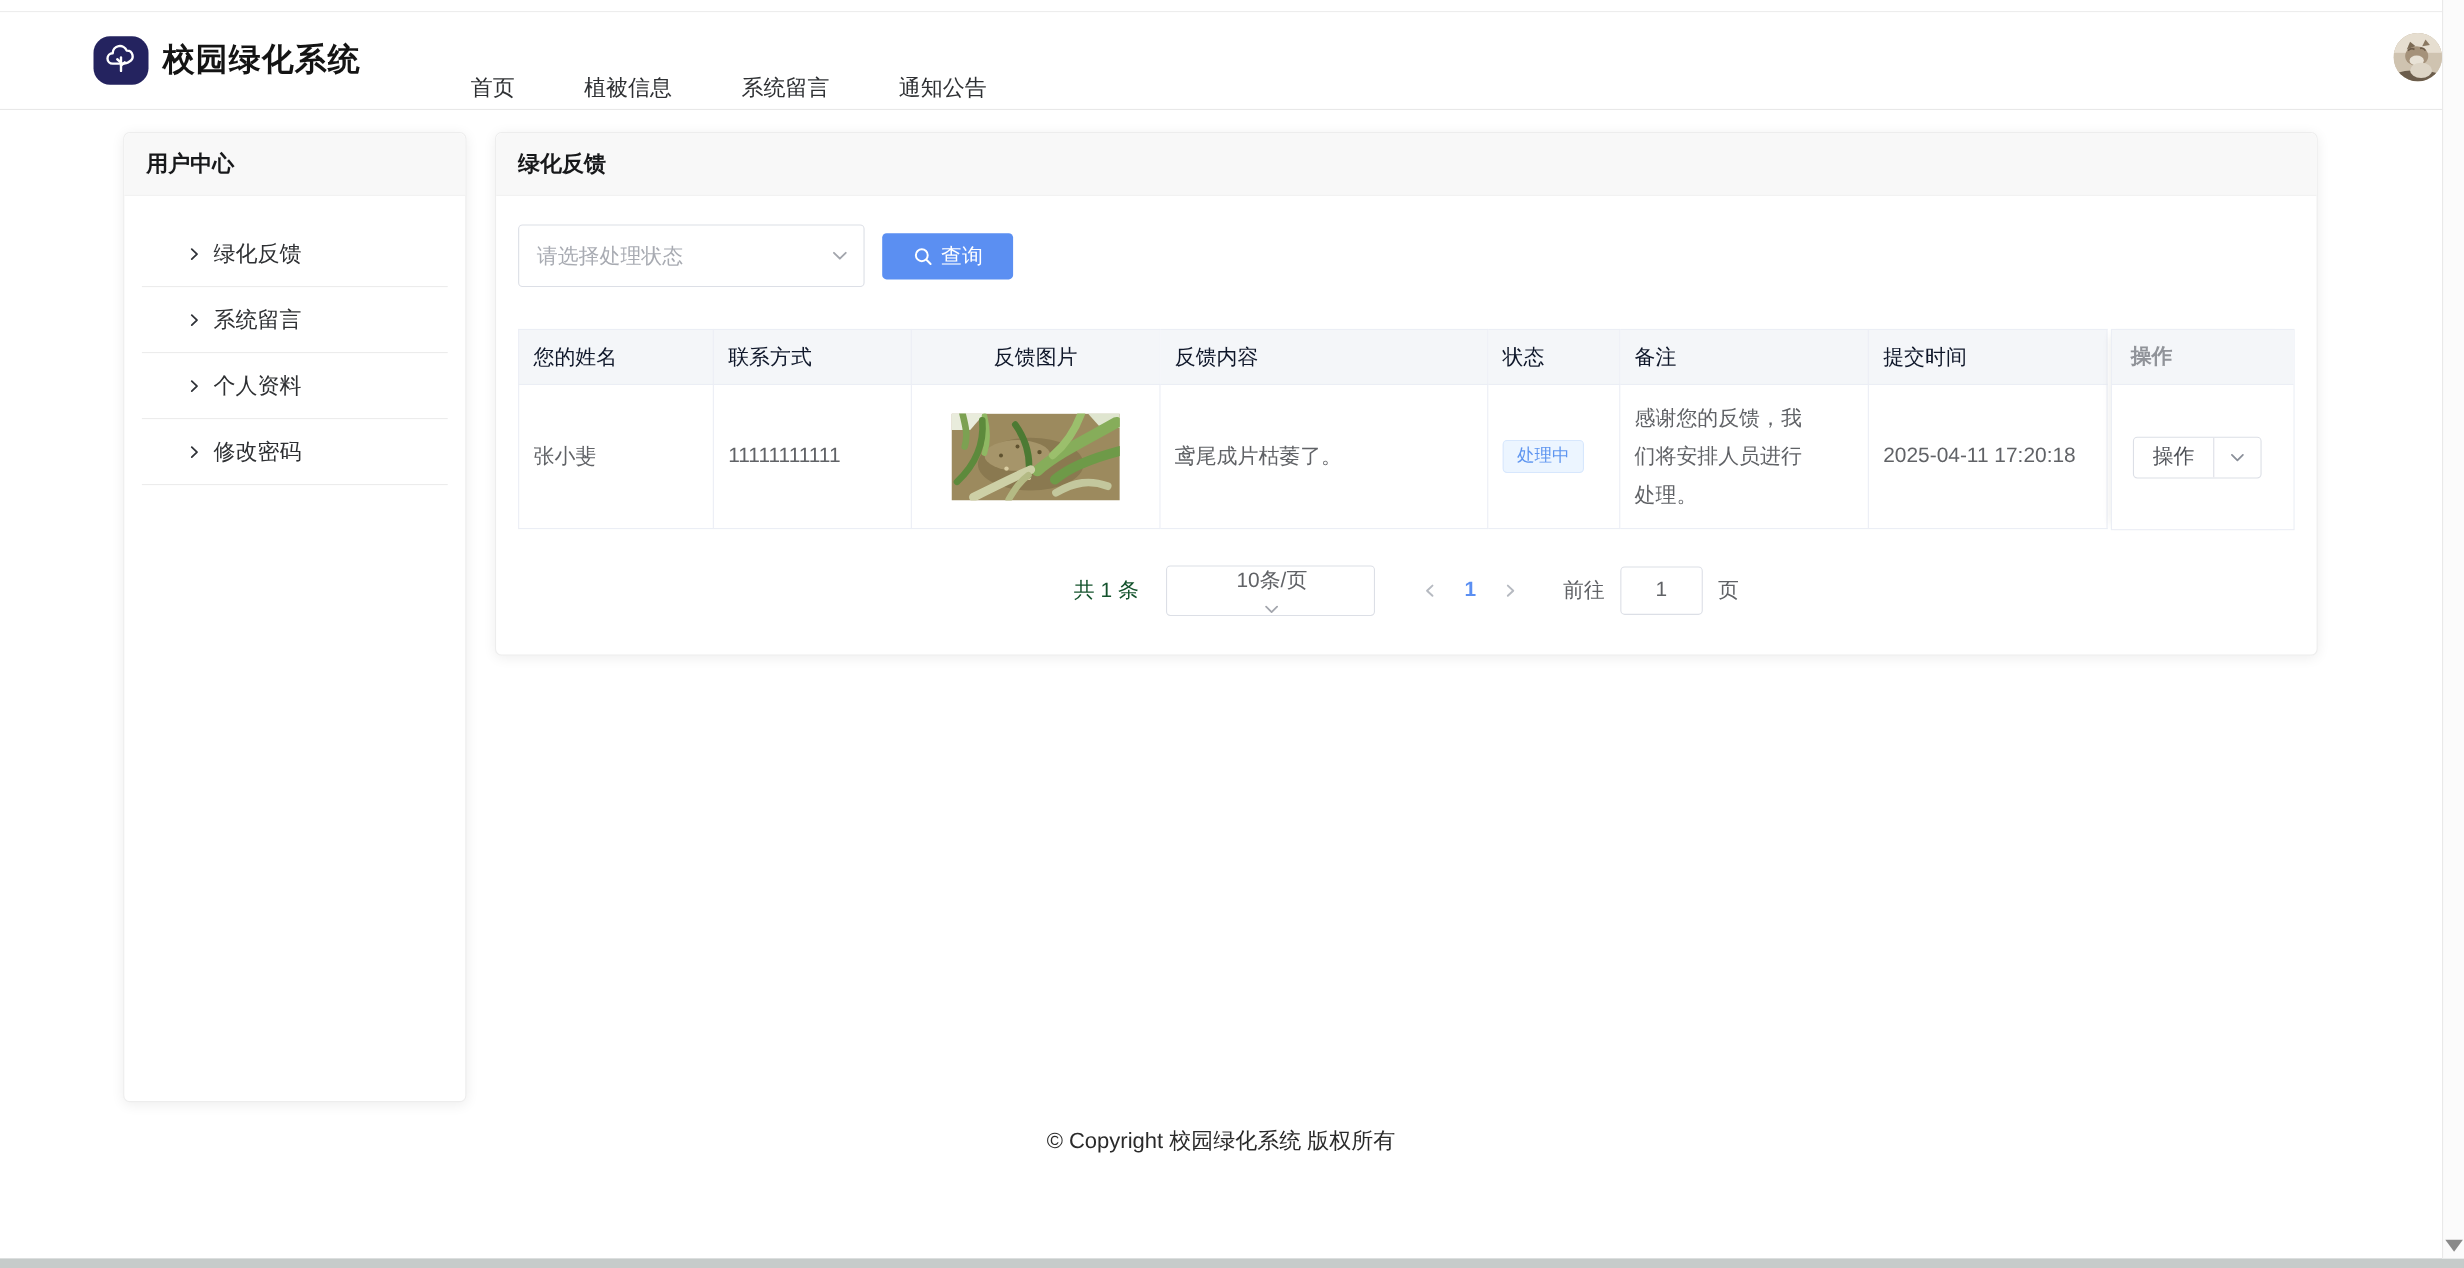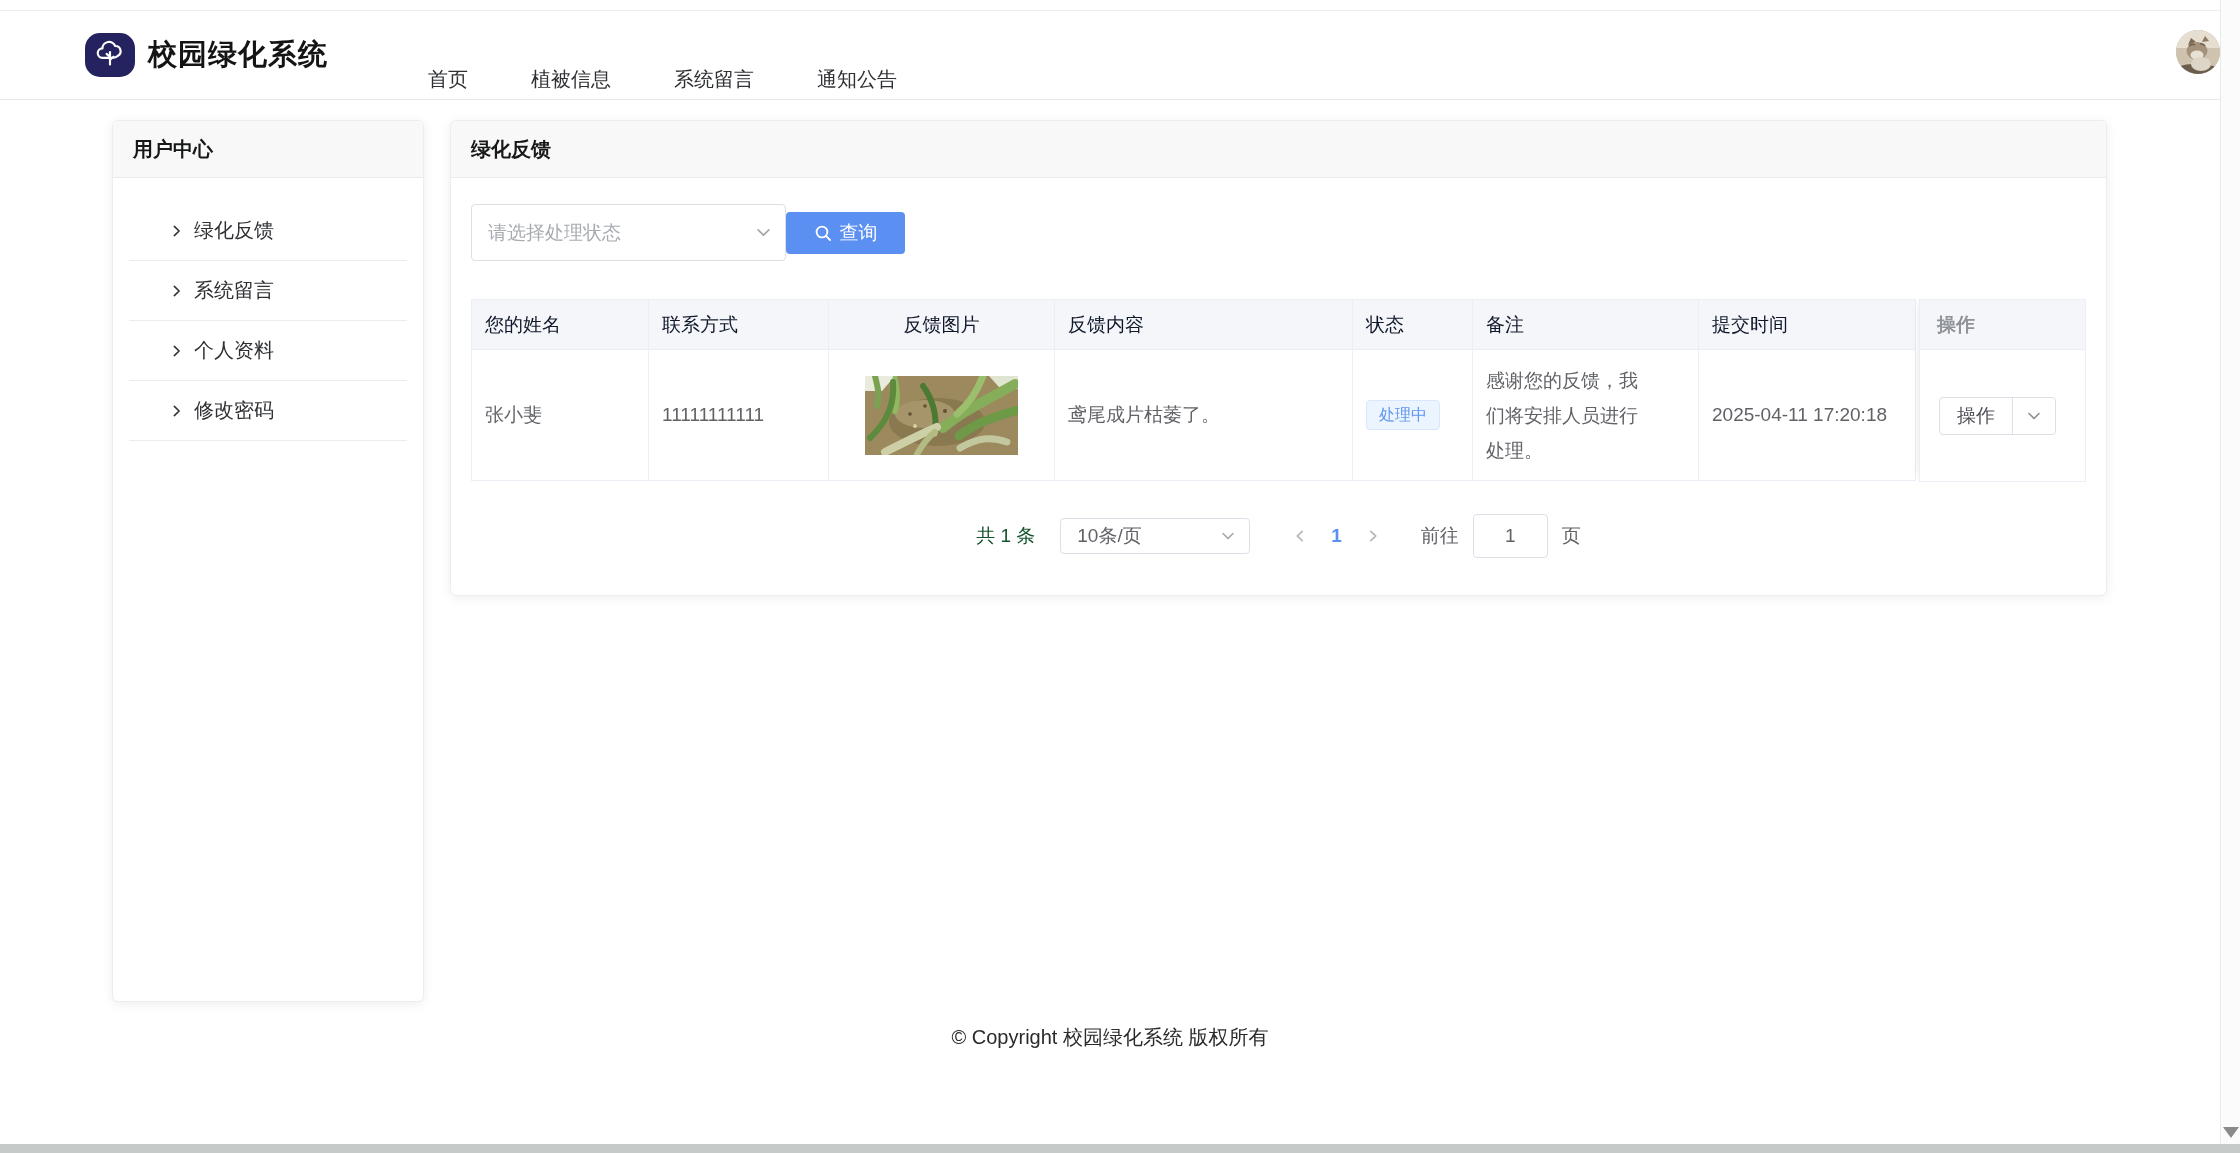--- a/index.html
+++ b/index.html
@@ -32,21 +32,21 @@
 
   .main { left:450px; top:120px; width:1657px; height:476px; }
   .panel-body { padding:26px 0 0 20px; position:relative; }
 
   
   .filter-row { display:flex; align-items:center; }
   .select { width:315px; height:57px; border:1px solid #dcdfe6; border-radius:4px; background:#fff;
             display:flex; align-items:center; justify-content:space-between;
             padding:0 14px 0 16px; cursor:pointer; }
   .placeholder { font-size:19px; color:#a8abb2; }
-  .btn-primary { width:119px; height:42px; background:#5b8ff2; border:none; border-radius:4px;
+  .btn-primary { margin-left:16px; width:119px; height:42px; background:#5b8ff2; border:none; border-radius:4px;
                  color:#fff; font-size:19px; display:flex; align-items:center; justify-content:center;
                  gap:8px; cursor:pointer; font-family:Liberation Sans, sans-serif; }
 
   
   .table-wrap { margin-top:38px; position:relative; width:1615px; }
   table { border-collapse:collapse; table-layout:fixed; width:1444px; background:#fff; }
   th, td { border:1px solid #ebeef5; font-size:19px; padding:0 13px; overflow:hidden; }
   th { height:50px; background:#f4f6f9; color:#0f172a; font-weight:400; text-align:left; }
   td { height:131px; color:#606266; }
   .c-center { text-align:center; }
@@ -61,21 +61,21 @@
                   color:#909399; font-weight:700; font-size:19px; padding-left:17px; }
   .fixed-body { height:131px; display:flex; align-items:center; padding-left:19px; }
   .split-btn { display:inline-flex; height:38px; border:1px solid #dcdfe6; border-radius:4px;
                overflow:hidden; background:#fff; cursor:pointer; }
   .split-label { padding:0 17px; line-height:36px; font-size:19px; color:#4e5157; border-right:1px solid #dcdfe6; }
   .split-caret { width:42px; display:flex; align-items:center; justify-content:center; }
 
   
   .pagination { margin-top:33px; width:1615px; display:flex; align-items:center; justify-content:center; }
   .pg-total { font-size:19px; color:#14532d; margin-right:25px; white-space:nowrap; }
-  .pg-size { width:190px; height:36px; }
+  .pg-size { width:190px; height:46px;flex-direction:column; }
   .pg-size .val { font-size:19px; color:#606266; }
   .pg-arrow { background:none; border:none; padding:0 14px; cursor:pointer; line-height:0; }
   .pg-arrow.first { margin-left:30px; }
   .pg-num { font-size:19px; color:#5b8ff2; font-weight:700; padding:0 12px; }
   .pg-goto { font-size:19px; color:#606266; margin-left:28px; white-space:nowrap; }
   .pg-input { width:75px; height:44px; border:1px solid #dcdfe6; border-radius:4px; text-align:center;
               font-size:19px; color:#606266; margin:0 14px; font-family:inherit; }
   .pg-page { font-size:19px; color:#606266; }
 
   

